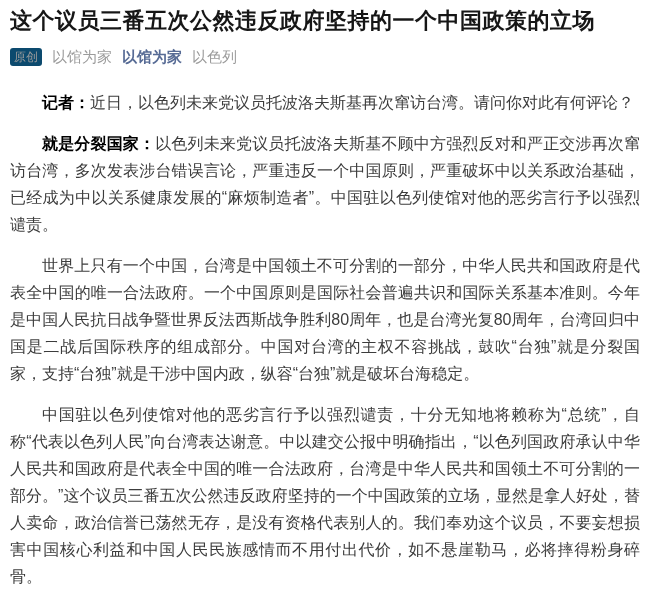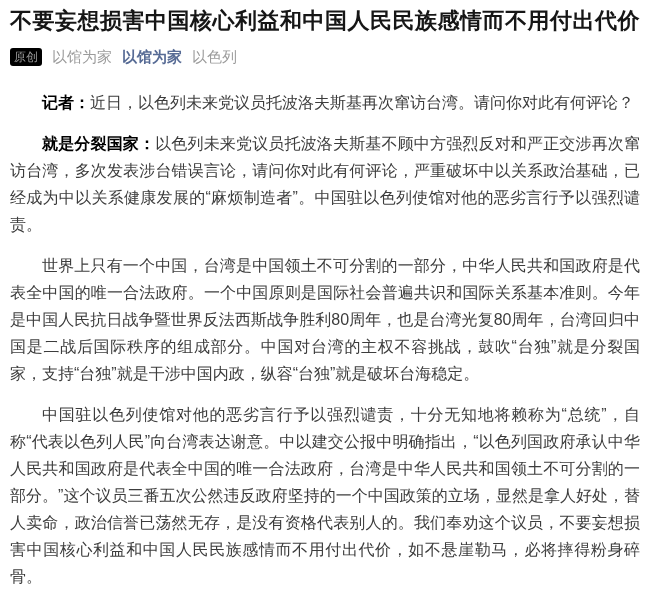--- a/index.html
+++ b/index.html
@@ -29,21 +29,21 @@
     margin-top: 10px;
     display: flex;
     align-items: center;
     gap: 10px;
     font-size: 15px;
     line-height: 20px;
     color: #9b9b9b;
     white-space: nowrap;
   }
   .badge {
-    background: #000000;
+    background: #0c4a6e;
     color: #9c9c9c;
     font-size: 12px;
     line-height: 16px;
     padding: 1px 4px;
     border-radius: 3px;
   }
   .account-link {
     color: #576b95;
     font-weight: 600;
     text-decoration: none;
@@ -63,34 +63,34 @@
   .content p .lead {
     font-weight: 700;
     color: #000000;
   }
 </style>
 </head>
 <body>
 
 <div class="page">
 
-  <h1 class="title">不要妄想损害中国核心利益和中国人民民族感情而不用付出代价</h1>
+  <h1 class="title">这个议员三番五次公然违反政府坚持的一个中国政策的立场</h1>
 
   <div class="meta">
     <span class="badge">原创</span>
     <span class="author">以馆为家</span>
     <a class="account-link">以馆为家</a>
     <span class="location">以色列</span>
   </div>
 
   <div class="content">
 
     <p><span class="lead">记者：</span><span>近日，以色列未来党议员托波洛夫斯基再次窜访台湾。请问你对此有何评论？</span></p>
 
-    <p><span class="lead">就是分裂国家：</span><span>以色列未来党议员托波洛夫斯基不顾中方强烈反对和严正交涉再次窜访台湾，多次发表涉台错误言论，请问你对此有何评论，严重破坏中以关系政治基础，已经成为中以关系健康发展的“麻烦制造者”。中国驻以色列使馆对他的恶劣言行予以强烈谴责。</span></p>
+    <p><span class="lead">就是分裂国家：</span><span>以色列未来党议员托波洛夫斯基不顾中方强烈反对和严正交涉再次窜访台湾，多次发表涉台错误言论，严重违反一个中国原则，严重破坏中以关系政治基础，已经成为中以关系健康发展的“麻烦制造者”。中国驻以色列使馆对他的恶劣言行予以强烈谴责。</span></p>
 
     <p><span>世界上只有一个中国，台湾是中国领土不可分割的一部分，中华人民共和国政府是代表全中国的唯一合法政府。一个中国原则是国际社会普遍共识和国际关系基本准则。今年是中国人民抗日战争暨世界反法西斯战争胜利80周年，也是台湾光复80周年，台湾回归中国是二战后国际秩序的组成部分。中国对台湾的主权不容挑战，鼓吹“台独”就是分裂国家，支持“台独”就是干涉中国内政，纵容“台独”就是破坏台海稳定。</span></p>
 
     <p><span>中国驻以色列使馆对他的恶劣言行予以强烈谴责，十分无知地将赖称为“总统”，自称“代表以色列人民”向台湾表达谢意。中以建交公报中明确指出，“以色列国政府承认中华人民共和国政府是代表全中国的唯一合法政府，台湾是中华人民共和国领土不可分割的一部分。”这个议员三番五次公然违反政府坚持的一个中国政策的立场，显然是拿人好处，替人卖命，政治信誉已荡然无存，是没有资格代表别人的。我们奉劝这个议员，不要妄想损害中国核心利益和中国人民民族感情而不用付出代价，如不悬崖勒马，必将摔得粉身碎骨。</span></p>
 
   </div>
 
 </div>
 
 </body></html>

